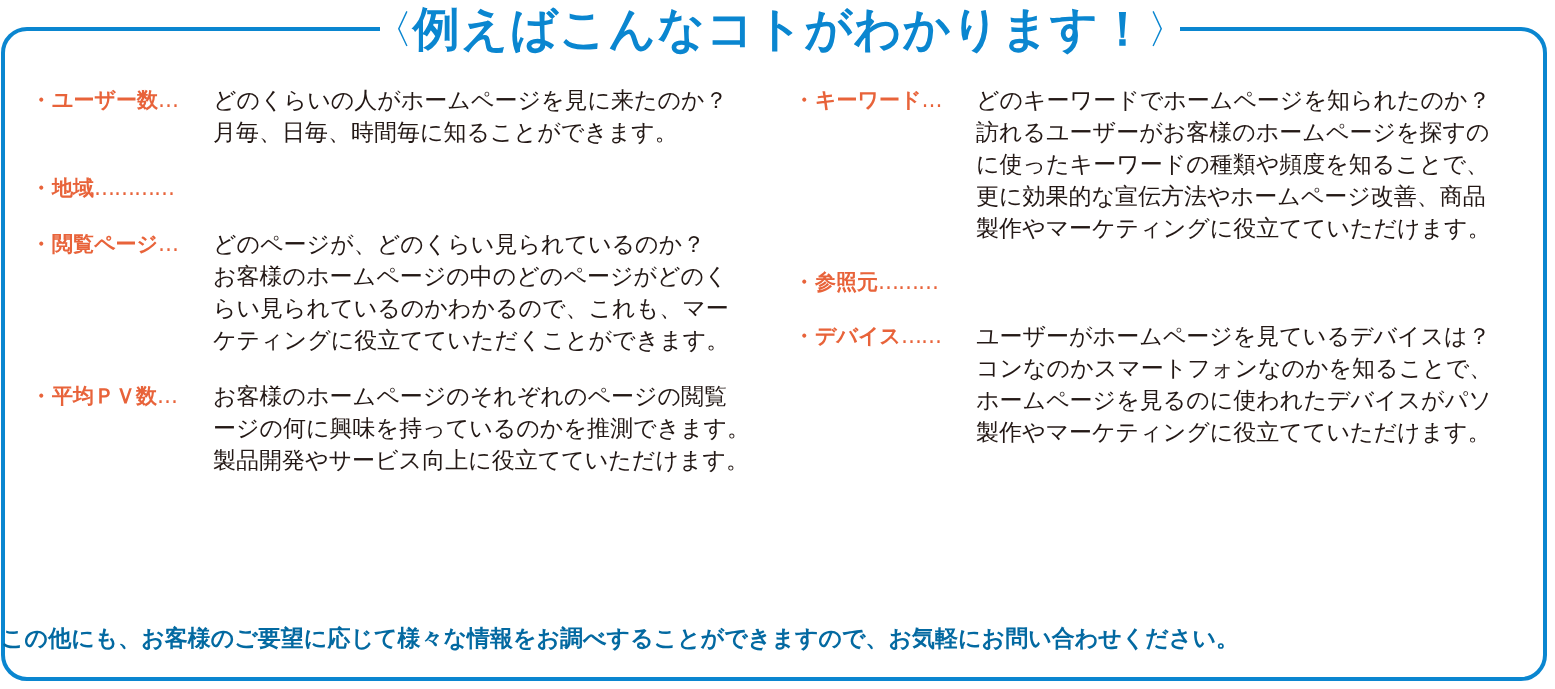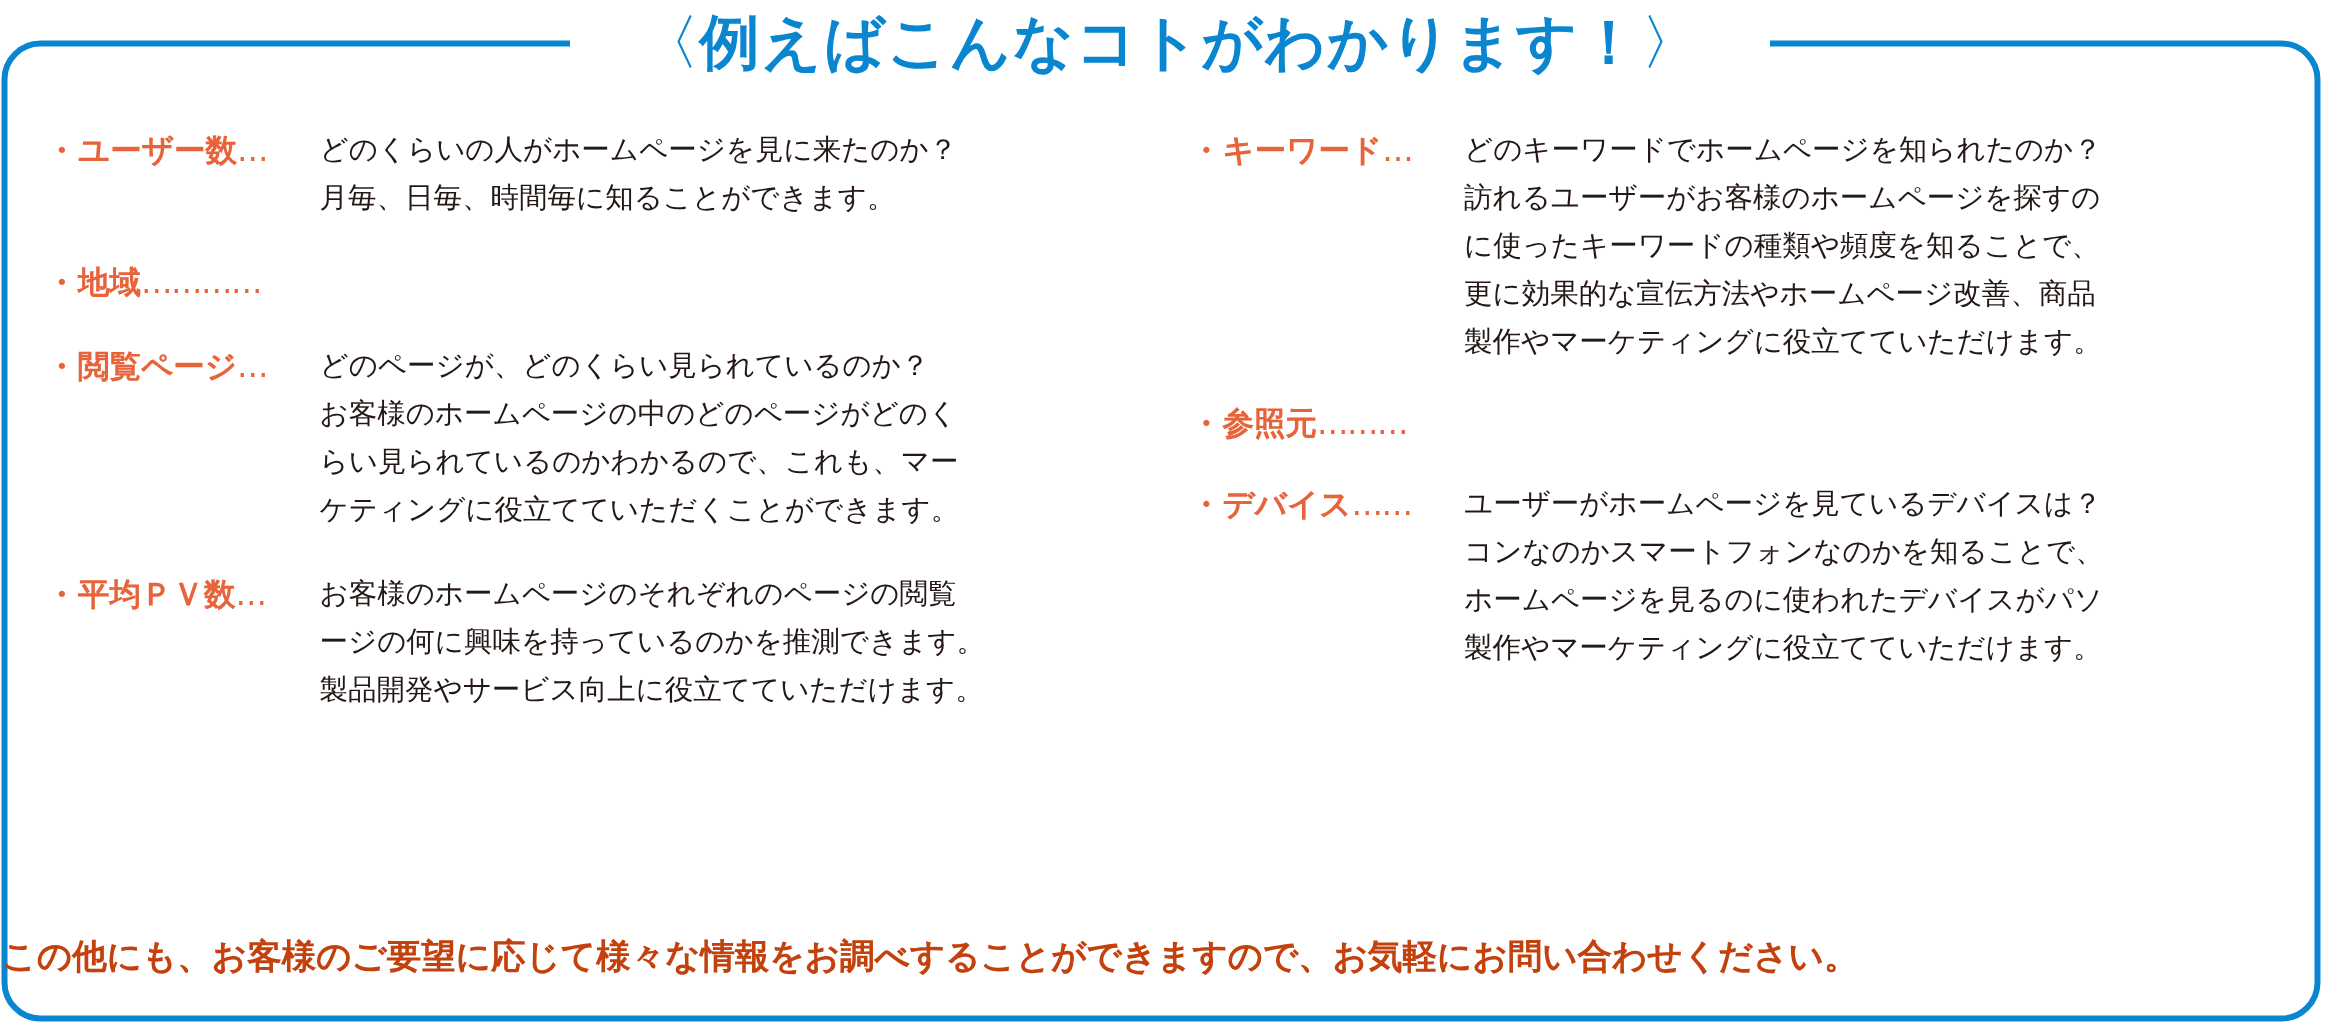--- a/index.html
+++ b/index.html
@@ -7,41 +7,41 @@
          font-family: "DejaVu Sans", "Liberation Sans", sans-serif; }
   .frame {
     position: absolute; left: 1px; top: 27px; width: 1546px; height: 654px;
     border: 4px solid #0a86d0; border-radius: 26px; box-sizing: border-box;
   }
   .title-wrap {
     position: absolute; left: 380px; top: 0; width: 800px; height: 58px;
     background: #ffffff; display: flex; align-items: center; justify-content: center;
   }
   .title {
-    color: #0a86d0; font-size: 40px; font-weight: bold; letter-spacing: 1px;
+    color: #0a86d0; font-size: 47px; font-weight: bold; letter-spacing: 1px;
     white-space: nowrap; line-height: 58px;
   }
   .bracket { color: #0a86d0; font-size: 40px; font-weight: normal; line-height: 58px; }
   .col { position: absolute; top: 84px; }
   .col-left { left: 30px; width: 760px; }
   .col-right { left: 793px; width: 740px; }
   .item { display: flex; align-items: flex-start; }
   .term {
     color: #e8633a; font-weight: bold; font-size: 21px; line-height: 32px;
     white-space: nowrap; flex: none; display: flex;
   }
   .bullet { width: 22px; text-align: center; }
   .leader { color: #e8633a; font-weight: normal; letter-spacing: -1px; overflow: hidden; white-space: nowrap; }
-  .desc { color: #231815; font-size: 19px; line-height: 32px; }
+  .desc { color: #231815; font-size: 23px; line-height: 32px; }
   .desc div { white-space: nowrap; }
   .col-left .term { width: 183px; }
   .col-right .term { width: 183px; }
   .footer {
     position: absolute; left: 0; width: 1240px; top: 620px; text-align: center;
-    color: #c2410c; font-weight: bold; font-size: 23px; line-height: 36px; white-space: nowrap;
+    color: #0369a1; font-weight: bold; font-size: 23px; line-height: 36px; white-space: nowrap;
   }
 </style>
 </head>
 <body>
 
 <div class="frame"></div>
 
 <div class="title-wrap">
   <span class="bracket">〈</span>
   <span class="title">例えばこんなコトがわかります！</span>

